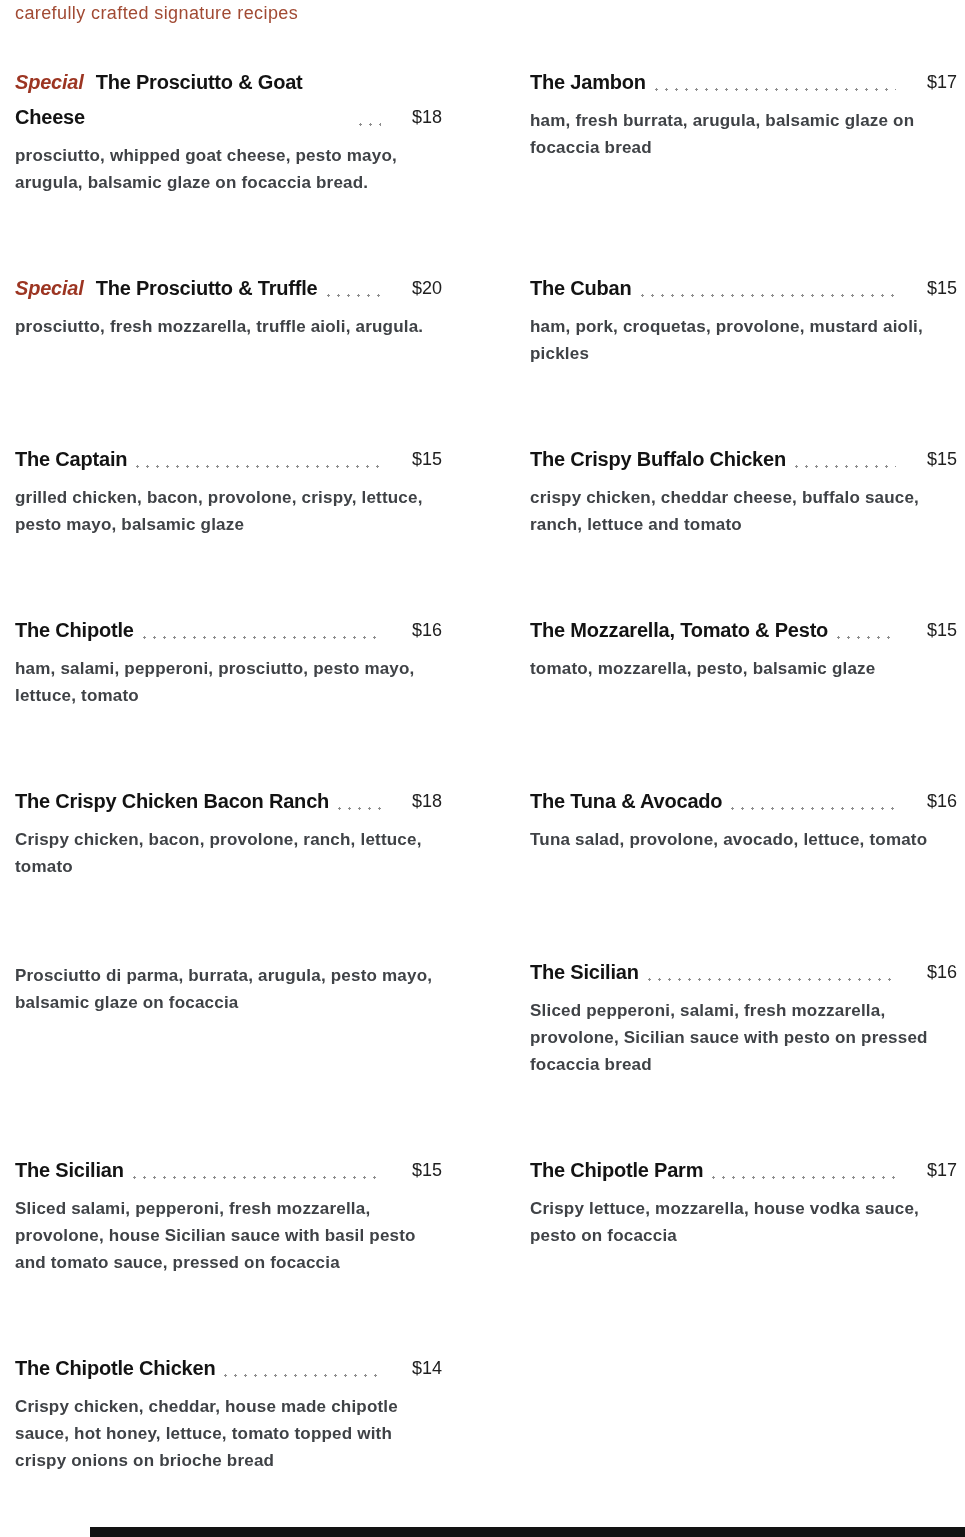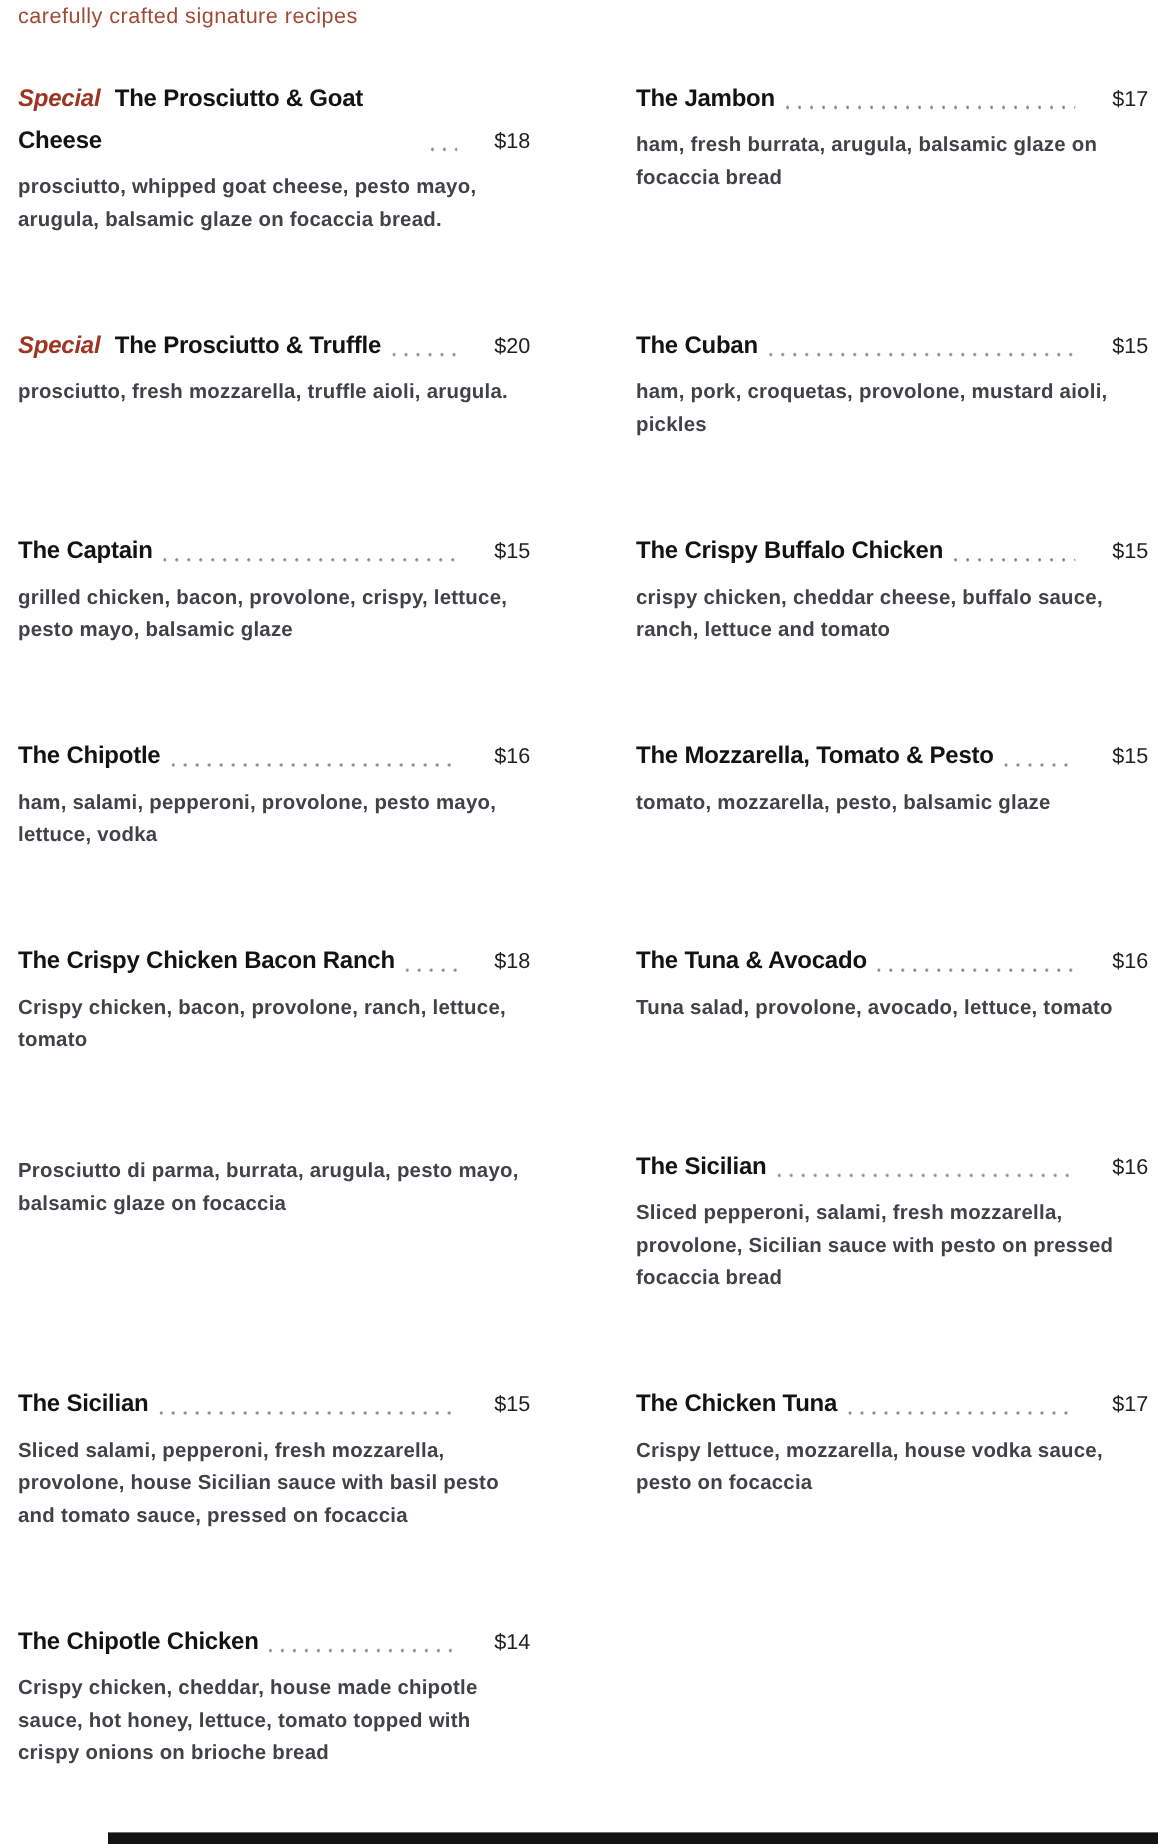--- a/index.html
+++ b/index.html
@@ -144,21 +144,21 @@
     </div>
     <div class="item-desc">crispy chicken, cheddar cheese, buffalo sauce, ranch, lettuce and tomato</div>
   </div>
 
   <div class="menu-item">
     <div class="item-header">
       <span class="item-title"><span>The Chipotle</span></span>
       <span class="dotted-leader"></span>
       <span class="item-price">$16</span>
     </div>
-    <div class="item-desc">ham, salami, pepperoni, provolone, pesto mayo, lettuce, vodka</div>
+    <div class="item-desc">ham, salami, pepperoni, prosciutto, pesto mayo, lettuce, tomato</div>
   </div>
 
   <div class="menu-item">
     <div class="item-header">
       <span class="item-title"><span>The Mozzarella, Tomato &amp; Pesto</span></span>
       <span class="dotted-leader"></span>
       <span class="item-price">$15</span>
     </div>
     <div class="item-desc">tomato, mozzarella, pesto, balsamic glaze</div>
   </div>
@@ -198,21 +198,21 @@
     <div class="item-header">
       <span class="item-title"><span>The Sicilian</span></span>
       <span class="dotted-leader"></span>
       <span class="item-price">$15</span>
     </div>
     <div class="item-desc">Sliced salami, pepperoni, fresh mozzarella, provolone, house Sicilian sauce with basil pesto and tomato sauce, pressed on focaccia</div>
   </div>
 
   <div class="menu-item">
     <div class="item-header">
-      <span class="item-title"><span>The Chicken Tuna</span></span>
+      <span class="item-title"><span>The Chipotle Parm</span></span>
       <span class="dotted-leader"></span>
       <span class="item-price">$17</span>
     </div>
     <div class="item-desc">Crispy lettuce, mozzarella, house vodka sauce, pesto on focaccia</div>
   </div>
 
   <div class="menu-item">
     <div class="item-header">
       <span class="item-title"><span>The Chipotle Chicken</span></span>
       <span class="dotted-leader"></span>

